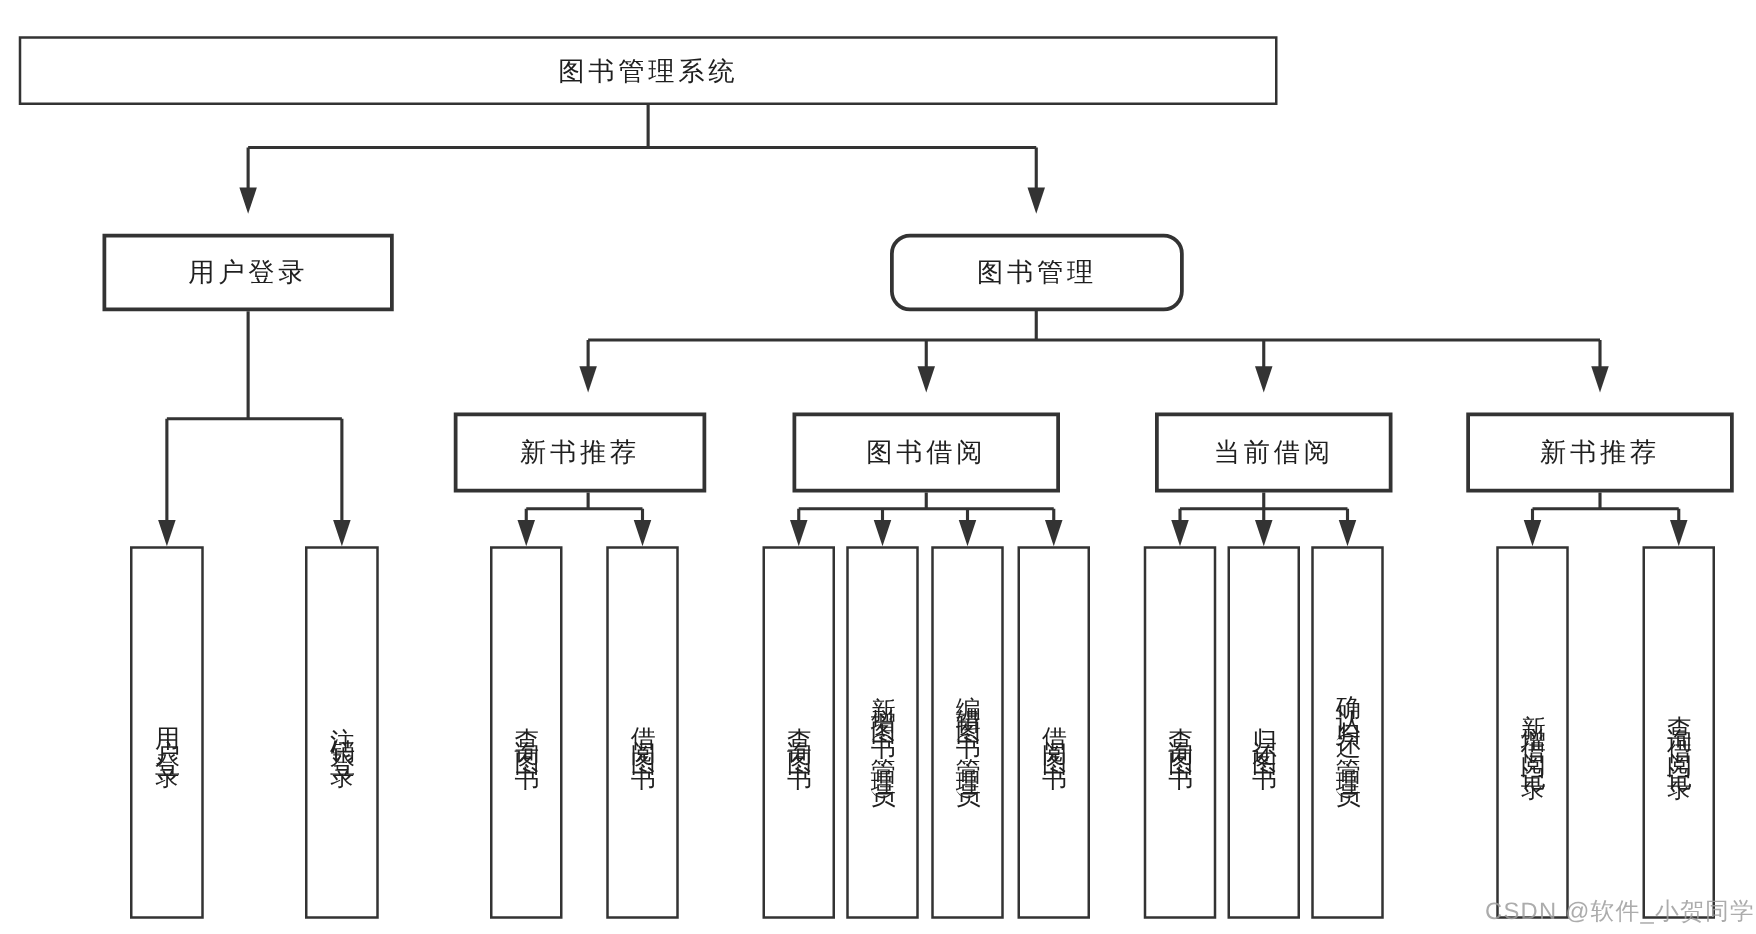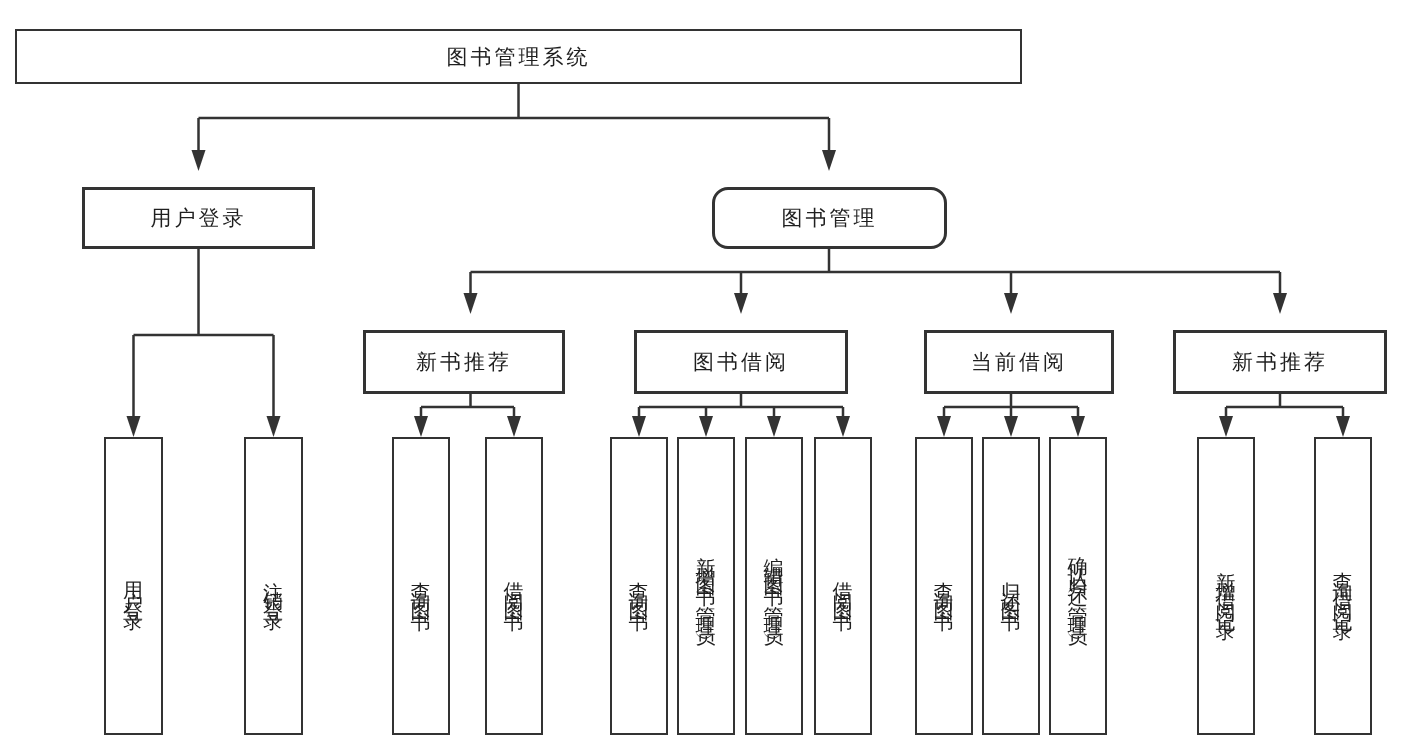--- a/index.html
+++ b/index.html
@@ -156,14 +156,15 @@
     <span class="vtext">确认归还（管理员）</span>
   </div>
 
   <div class="node vbox" style="left:1197px; top:437px; width:58px; height:298px;">
     <span class="vtext">新增借阅记录</span>
   </div>
   <div class="node vbox" style="left:1314px; top:437px; width:58px; height:298px;">
     <span class="vtext">查询借阅记录</span>
   </div>
 
+  <div class="watermark">CSDN @软件_小贺同学</div>
 
 </div>
 
 </body></html>

